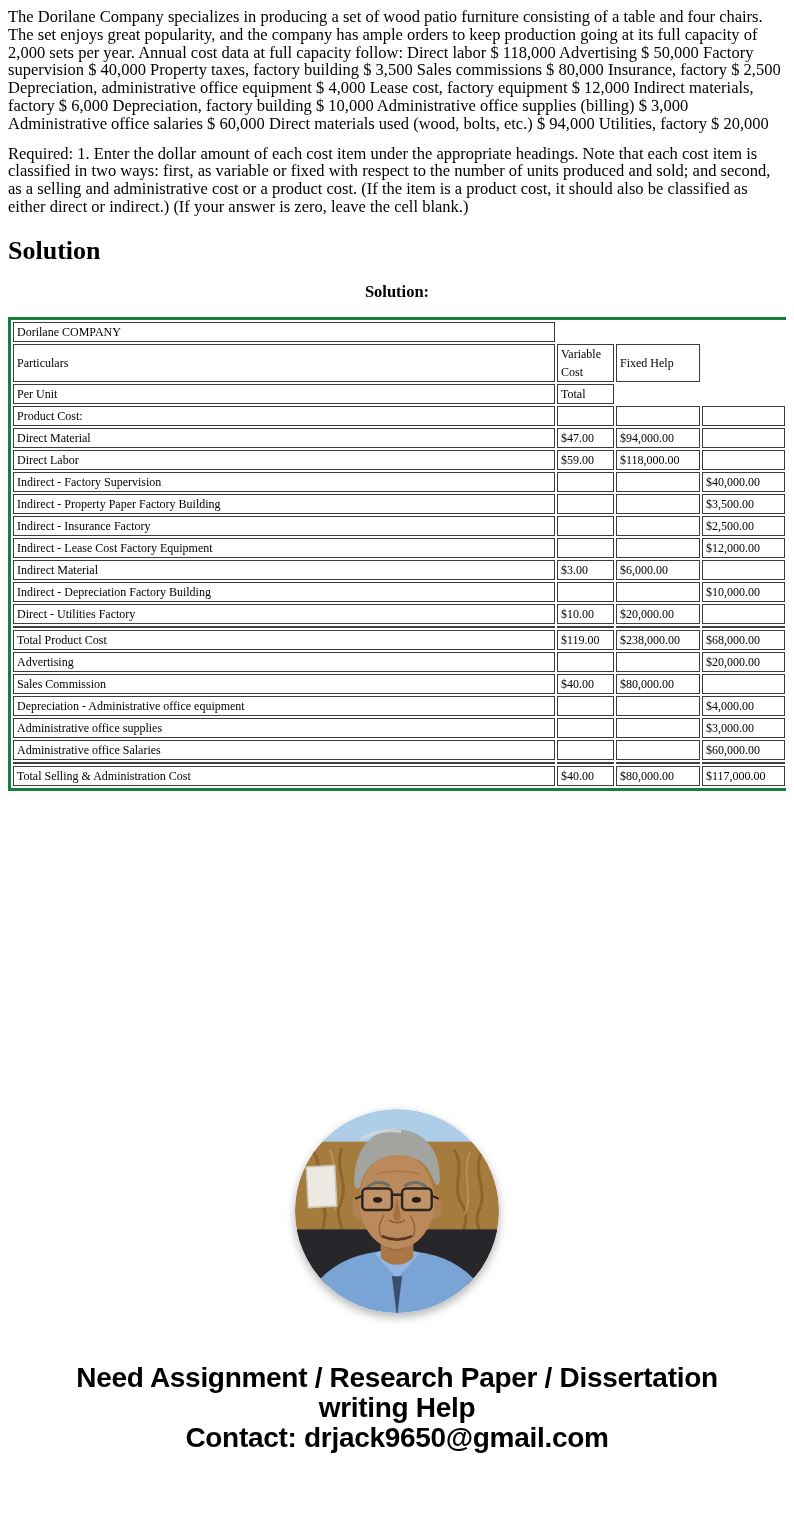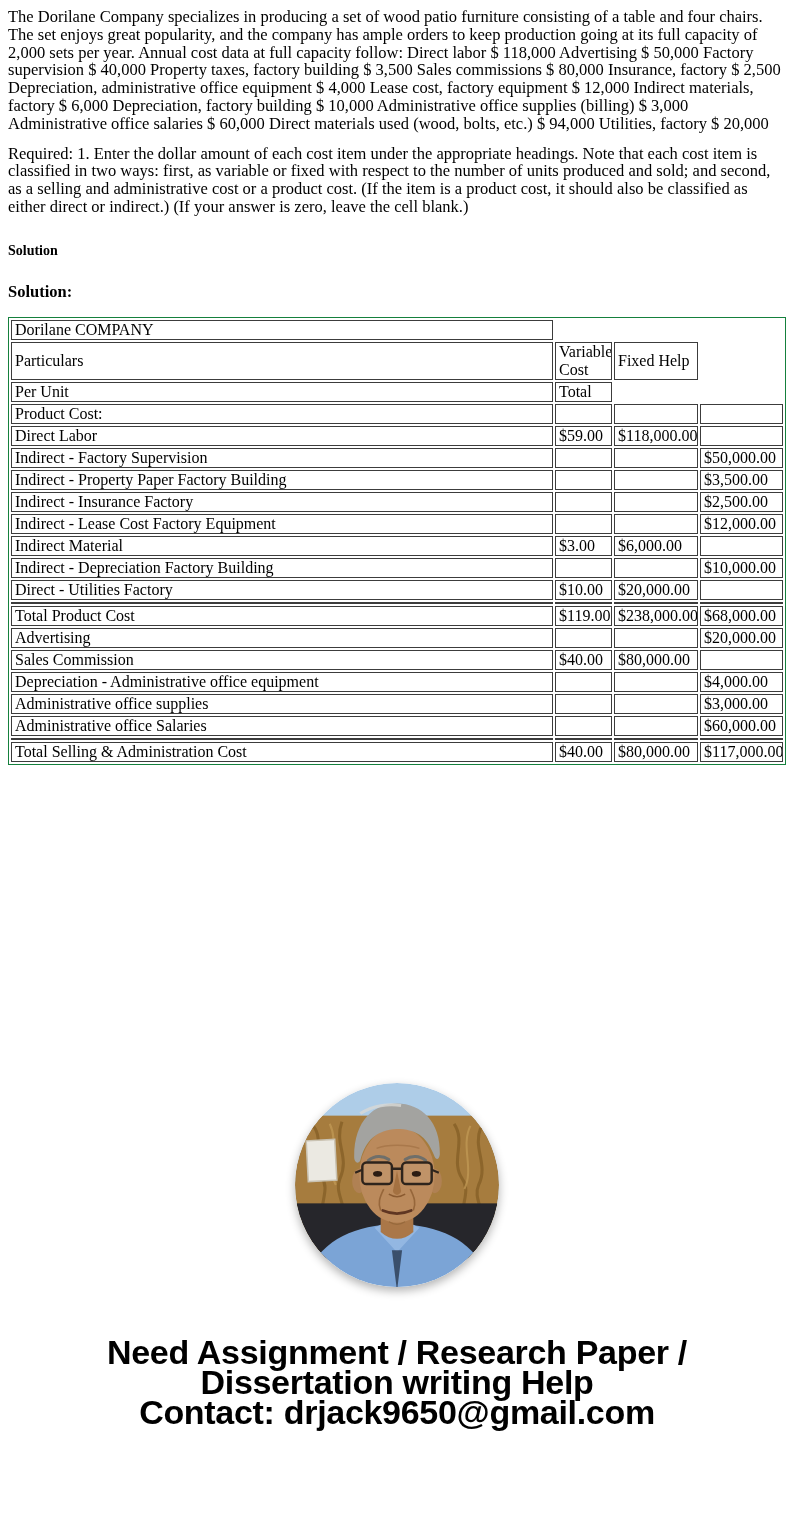--- a/index.html
+++ b/index.html
@@ -8,38 +8,39 @@
     margin: 8px;
     width: 778px;
     color: #000000;
     font-family: "Liberation Serif", "DejaVu Serif", serif;
     font-size: 16.5px;
     line-height: 17.8px;
   }
   p { margin: 12px 0; }
   p.first { margin-top: 0; }
   h2.solution-heading {
-    font-size: 14px;
+    font-size: 26px;
     line-height: 25px;
     margin: 22px 0 17px 0;
     font-weight: bold;
   }
   p.solution-label {
     font-weight: bold;
     margin: 20px 0 16px 0;
+    text-align: center;
   }
 
   
   table.cost-table {
     border-collapse: separate;
     border-spacing: 2px;
-    border: 1px solid #15803d;
+    border: 3px solid #15803d;
     table-layout: fixed;
     width: 778px;
-    font-size: 16px;
+    font-size: 12px;
     line-height: 18px;
   }
   table.cost-table td {
     border: 1px solid #3c3c3c;
     padding: 0 1px 0 3px;
     height: 18px;
     vertical-align: middle;
     overflow: hidden;
   }
   table.cost-table td.num { white-space: nowrap; }
@@ -61,21 +62,21 @@
     overflow: hidden;
   }
   .avatar-wrap svg { display: block; }
 
   
   .footer {
     margin: 50px auto 20px auto;
     text-align: center;
     font-family: "Liberation Sans", "DejaVu Sans", sans-serif;
     font-weight: bold;
-    font-size: 34px;
+    font-size: 28px;
     line-height: 30px;
     letter-spacing: -0.3px;
   }
   .footer .help { max-width: 690px; margin: 0 auto; }
 </style>
 </head>
 <body>
 
 <div>
 
@@ -109,30 +110,36 @@
       </tr>
     </tbody>
     <tbody id="cost-rows">
         <tr>
           <td>Product Cost:</td>
           <td class="num"></td>
           <td class="num"></td>
           <td class="num"></td>
         </tr>
         <tr>
+          <td>Direct Material</td>
+          <td class="num">$47.00</td>
+          <td class="num">$94,000.00</td>
+          <td class="num"></td>
+        </tr>
+        <tr>
           <td>Direct Labor</td>
           <td class="num">$59.00</td>
           <td class="num">$118,000.00</td>
           <td class="num"></td>
         </tr>
         <tr>
           <td>Indirect - Factory Supervision</td>
           <td class="num"></td>
           <td class="num"></td>
-          <td class="num">$50,000.00</td>
+          <td class="num">$40,000.00</td>
         </tr>
         <tr>
           <td>Indirect - Property Paper Factory Building</td>
           <td class="num"></td>
           <td class="num"></td>
           <td class="num">$3,500.00</td>
         </tr>
         <tr>
           <td>Indirect - Insurance Factory</td>
           <td class="num"></td>

